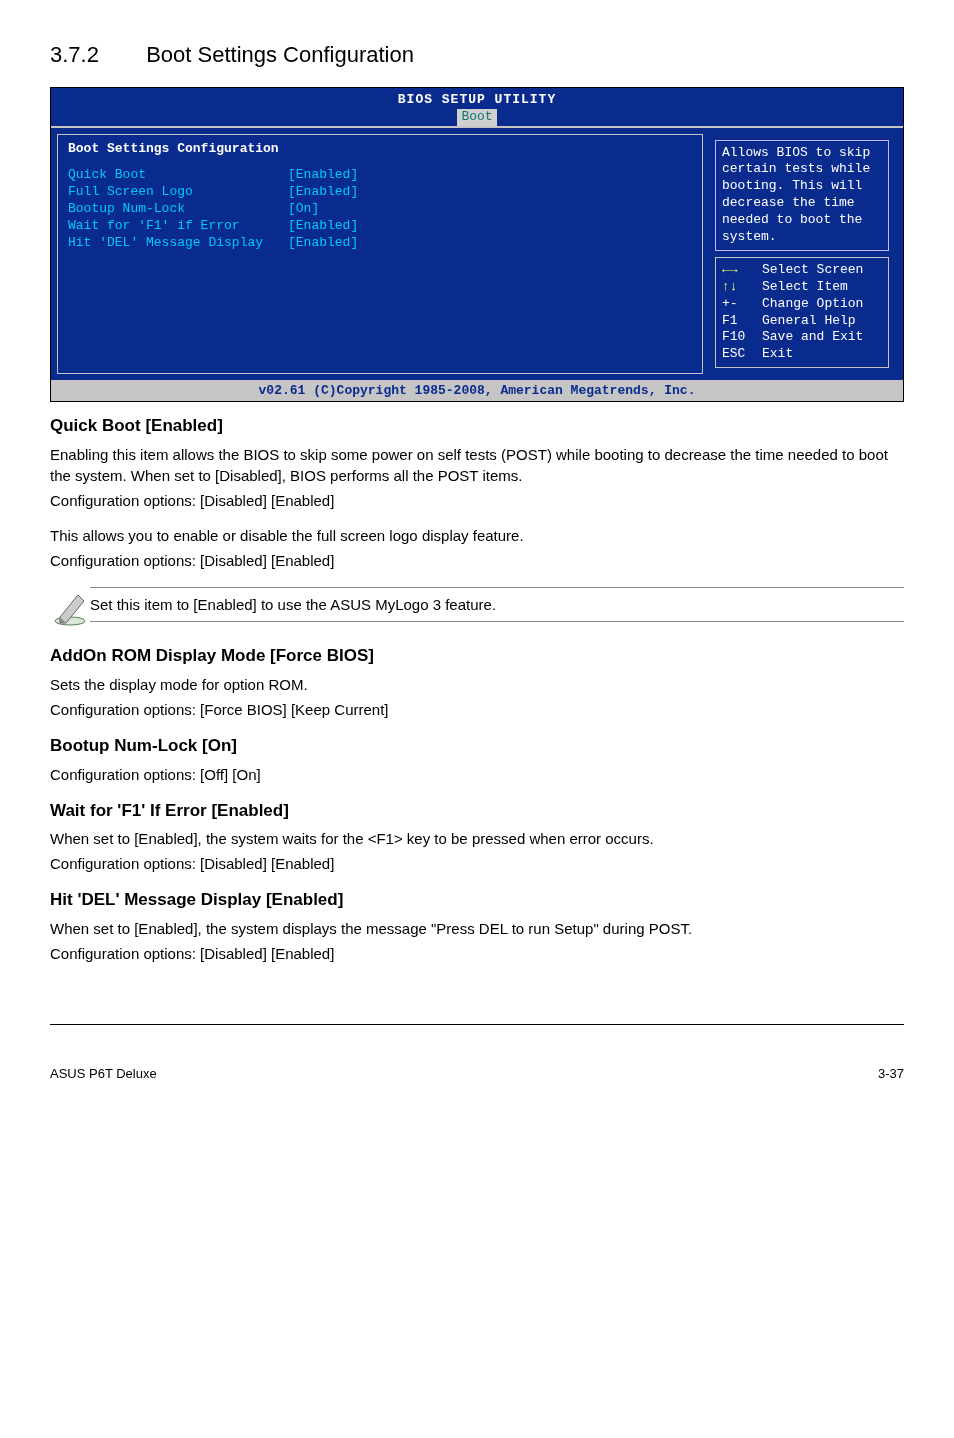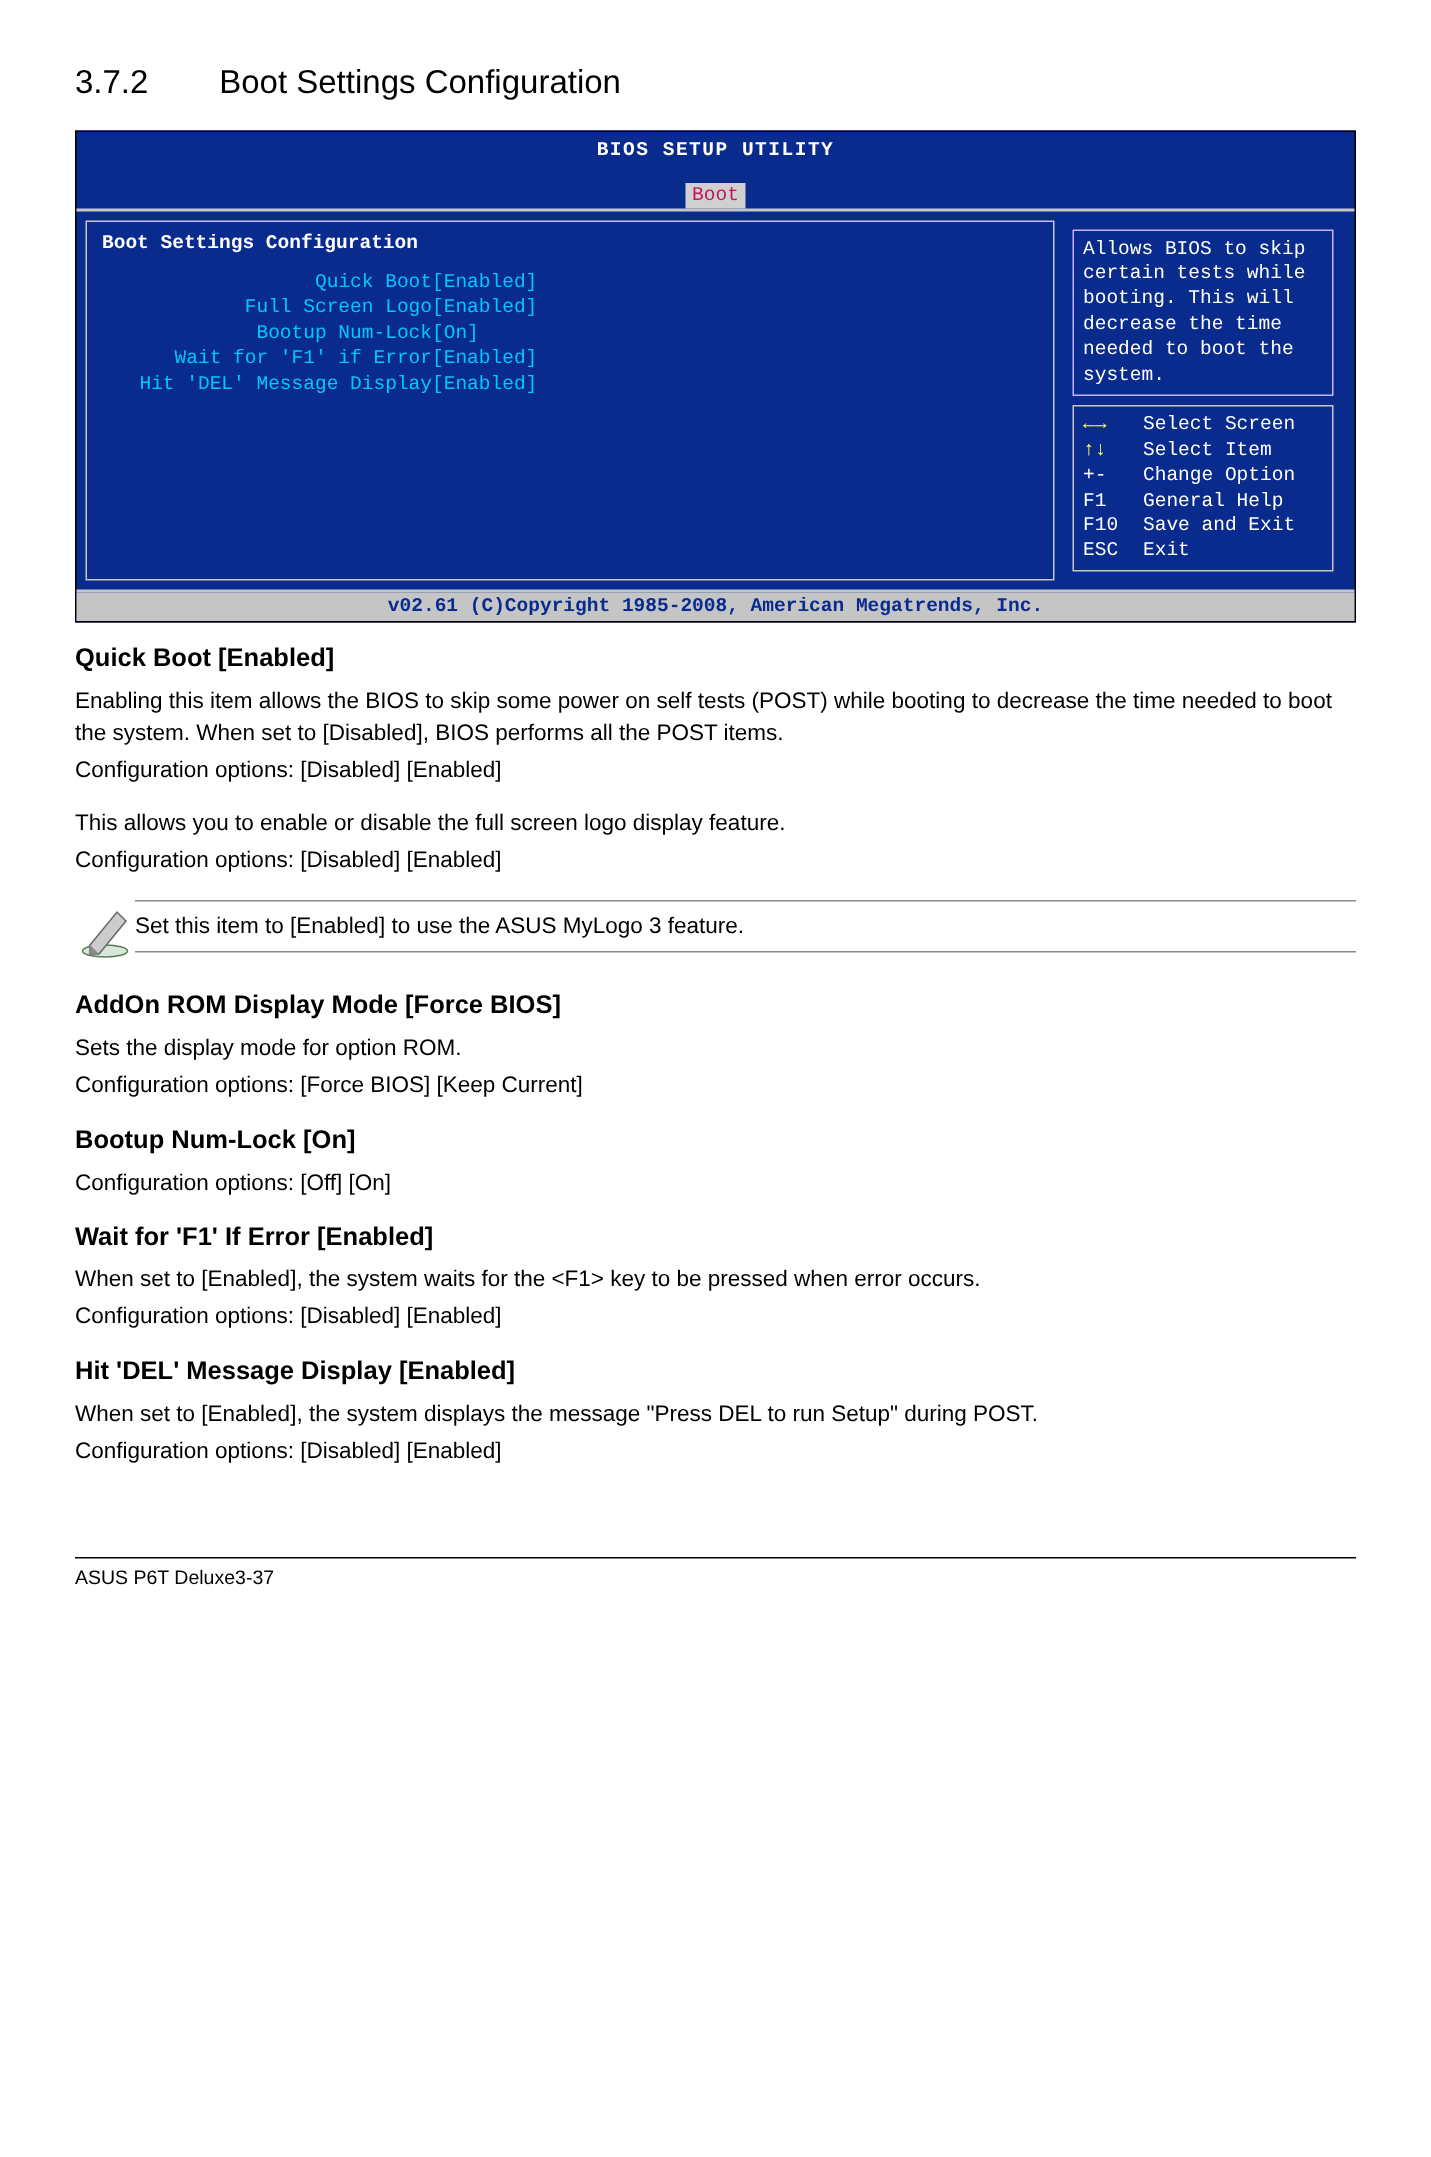--- a/index.html
+++ b/index.html
@@ -50,23 +50,23 @@
       padding: 4px 0 0 0;
     }
     .bios-title {
       color: #fff;
       font-weight: bold;
       letter-spacing: 1px;
     }
     .bios-tab {
       display: inline-block;
       background: #d0d0d0;
-      color: #be185d;
+      color: #0f766e;
       padding: 0 4px;
-      margin-top: 13px;
+      margin-top: 0;
     }
     .bios-content {
       display: flex;
       border-top: 2px solid #c5c5c5;
       border-bottom: 2px solid #c5c5c5;
     }
     .bios-left {
       flex: 1;
       border: 1px solid #c5c5c5;
       margin: 6px 2px 6px 6px;
@@ -86,21 +86,20 @@
       color: #fff;
       font-weight: bold;
       margin-bottom: 10px;
     }
     .bios-row {
       display: flex;
       color: #00c8ff;
     }
     .bios-label {
       width: 220px;
-      text-align: right;
     }
     .bios-help-top {
       border: 1px solid #c4b5fd;
       padding: 4px 6px;
     }
     .bios-help-bottom {
       border: 1px solid #c5c5c5;
       padding: 4px 6px;
       margin-top: 6px;
     }
@@ -138,23 +137,24 @@
       padding: 6px 0;
       flex: 1;
     }
     hr.footer-line {
       margin-top: 60px;
       border: none;
       border-top: 1px solid #000;
     }
     .page-footer {
       display: flex;
-      justify-content: flex-start;
+      justify-content: space-between;
       font-size: 13px;
       padding-top: 4px;
+      margin-top: 36px;
     }
   </style>
 </head>
 <body>
 
 <h1>
   <span class="section-num">3.7.2</span>
   <span>Boot Settings Configuration</span>
 </h1>
 

